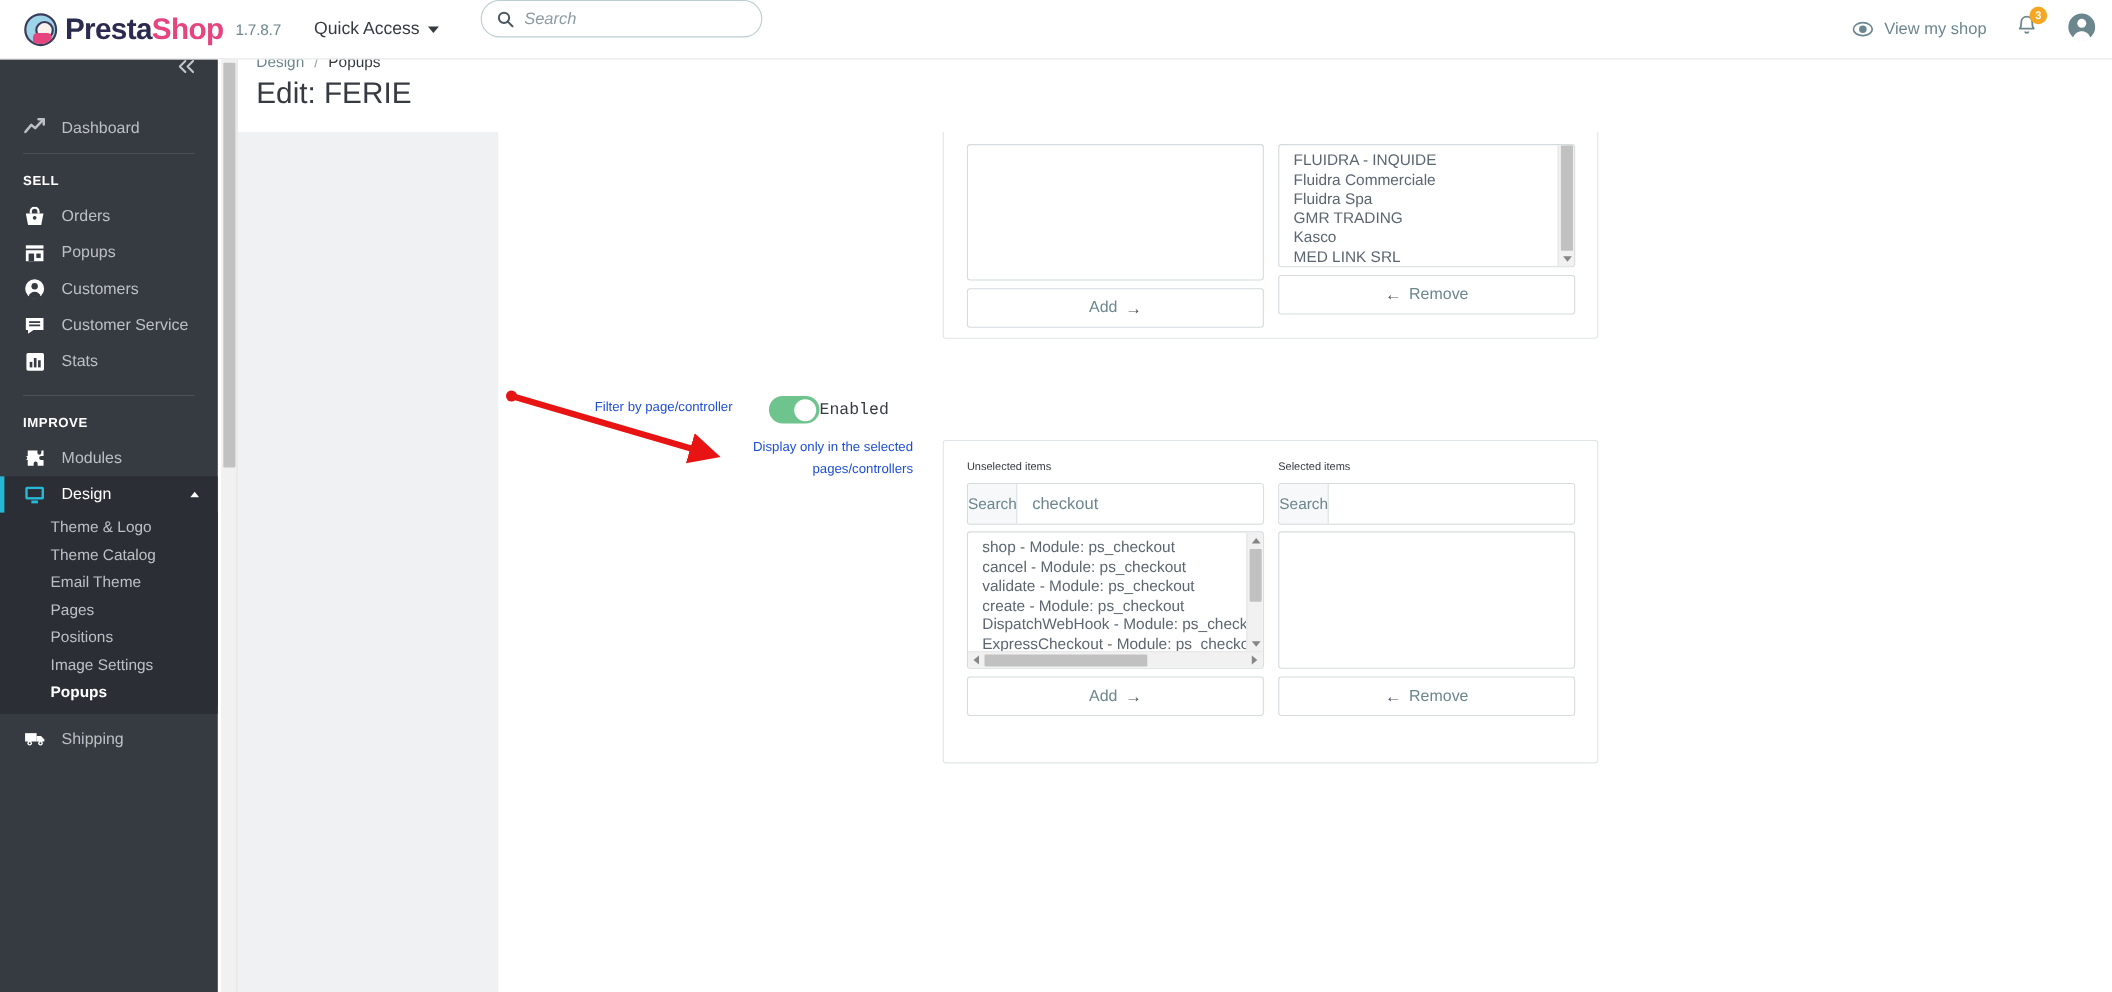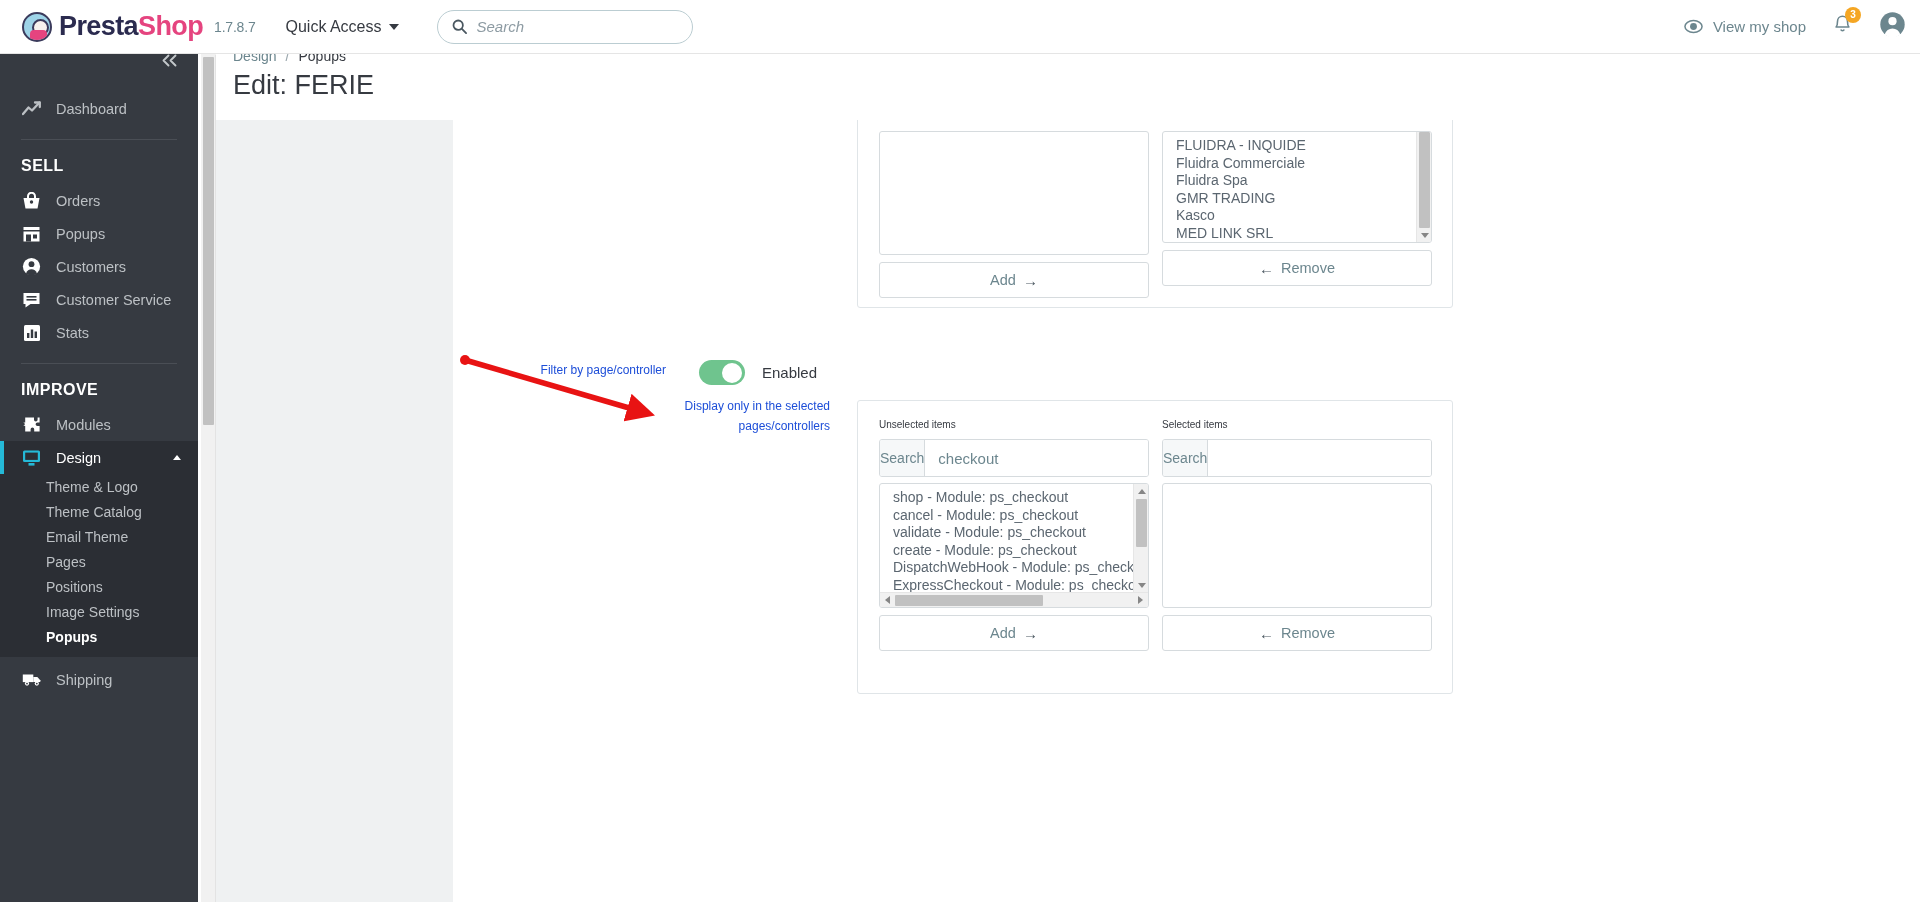--- a/index.html
+++ b/index.html
@@ -9,21 +9,21 @@
     background: #ffffff;
     overflow: hidden;
   }
 
   
   #header {
     position: absolute; top: 0; left: 0;
     width: 1920px; height: 54px;
     background: #ffffff;
     border-bottom: 1px solid #e5e5e5;
-    display: flex; align-items: center;
+    display: flex; 
     z-index: 40;
   }
   #logo-block { display: flex; align-items: center; margin-left: 22px; }
   .logo-mark {
     width: 30px; height: 30px; border-radius: 50%;
     background: #9ed4e8;
     border: 2px solid #3b3b5c;
     position: relative; overflow: hidden;
     flex: none;
   }
@@ -121,21 +121,21 @@
   .nav-item.active::before {
     content: ""; position: absolute; left: 0; top: 0;
     width: 4px; height: 100%; background: #25b9d7;
   }
   .nav-item.active .nav-ico svg { fill: #25b9d7; }
   .nav-divider {
     height: 1px; background: #4a4e55;
     margin: 14px 21px 0 21px;
   }
   .nav-section {
-    font-size: 16px; font-weight: bold; color: #ffffff;
+    font-size: 12px; font-weight: bold; color: #ffffff;
     letter-spacing: 0.5px; padding: 17px 0 9px 21px;
   }
   .sub-item {
     height: 25px; display: flex; align-items: center;
     padding-left: 46px; font-size: 14px; color: #bcc0c4;
     cursor: pointer; background: #2b2e34;
   }
   .sub-item.current { color: #ffffff; font-weight: bold; }
   .submenu { background: #2b2e34; padding-bottom: 8px; }
   .chev-up {
@@ -313,21 +313,21 @@
 
   
   .form-row {
     position: absolute; display: flex; align-items: flex-start;
   }
   .form-label {
     width: 310px; text-align: right;
     font-size: 12px; color: #1d4ed8;
     line-height: 20px; padding-right: 0px;
   }
-  .toggle-wrap { display: flex; align-items: center; gap: 17px; margin-left: 33px; }
+  .toggle-wrap { display: flex; align-items: center; margin-left: 33px; font-family: Liberation Mono, monospace; }
   .toggle {
     width: 46px; height: 25px; border-radius: 13px;
     background: #6fc48e; position: relative; cursor: pointer;
   }
   .toggle .knob {
     position: absolute; top: 2.5px; right: 3px;
     width: 20px; height: 20px; border-radius: 50%;
     background: #ffffff;
   }
   .toggle-label { font-size: 15px; color: #363a41; }
@@ -391,21 +391,21 @@
   </div>
 </div>
 
 <div id="sidebar">
   <div id="collapse-btn">
     <svg width="17" height="13" viewBox="0 0 17 13">
       <path d="M7.5 1.5 2.5 6.5l5 5M14.5 1.5l-5 5 5 5" fill="none" stroke="#c3c7ca" stroke-width="1.9" stroke-linecap="round" stroke-linejoin="round"></path>
     </svg>
   </div>
 
-  <div class="nav-item" style="margin-top:12px;">
+  <div class="nav-item" style="margin-top:12px;align-items:flex-end;">
     <span class="nav-ico">
       <svg width="19" height="15" viewBox="0 0 19 15">
         <path d="M1 13 6.5 6.5 10 9.5 17.5 1.5" fill="none" stroke="#bcc0c4" stroke-width="2.3" stroke-linecap="round" stroke-linejoin="round"></path>
         <path d="M13 1.5h4.8v4.6" fill="none" stroke="#bcc0c4" stroke-width="2.3" stroke-linecap="round" stroke-linejoin="round"></path>
       </svg>
     </span>
     <span>Dashboard</span>
   </div>
 
   <div class="nav-divider"></div>

